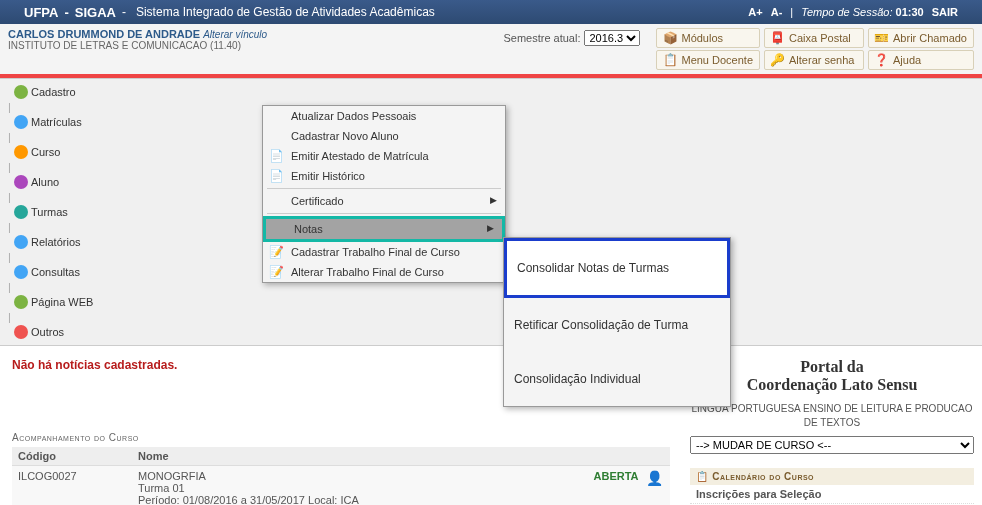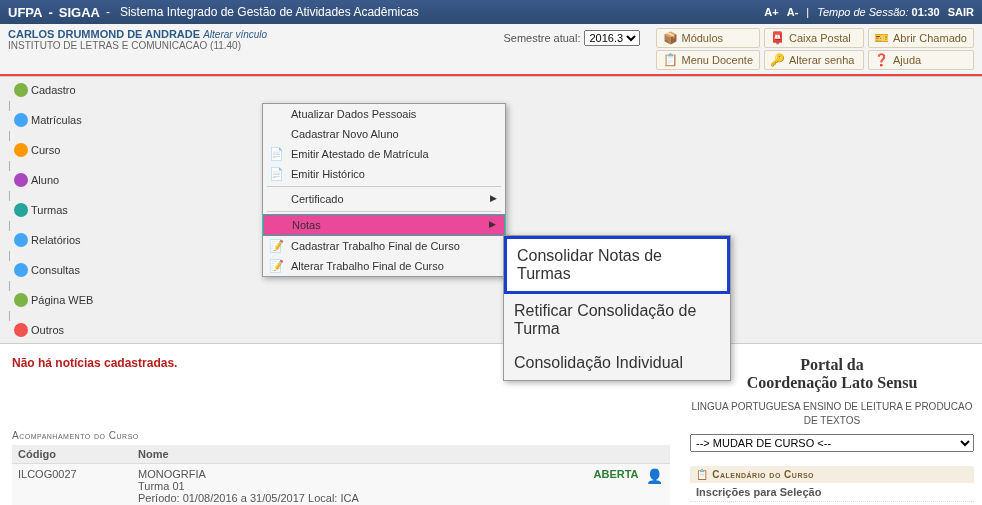--- a/index.html
+++ b/index.html
@@ -1,25 +1,25 @@
 <!DOCTYPE html>
 <html><head>
 <meta charset="utf-8">
 <style>
   * { box-sizing: border-box; margin: 0; padding: 0; }
   body { font-family: Verdana, Arial, sans-serif; font-size: 11px; background: #fff; color: #333; width: 982px; }
   
-  .topbar { background: linear-gradient(#3a5a8a, #2d4a72); color: #fff; height: 24px; display: flex; align-items: center; padding: 0 8px; font-size: 12px; }
+  .topbar { background: linear-gradient(#3a5a8a, #2d4a72); color: #fff; height: 24px; display: flex; align-items: center; padding: 0 24px; font-size: 12px; }
   .topbar .left { display: flex; align-items: center; gap: 6px; }
   .topbar .title { font-weight: bold; font-size: 13px; }
   .topbar .subtitle { font-size: 12px; margin-left: 4px; }
   .topbar .right { margin-left: auto; display: flex; align-items: center; gap: 8px; font-size: 11px; }
   .topbar .right b { font-weight: bold; }
   
-  .userbar { background: #f4f4f4; border-bottom: 2px solid #ef4444; padding: 4px 8px; display: flex; align-items: flex-start; }
+  .userbar { background: #f4f4f4; border-bottom: 4px solid #ef4444; padding: 4px 8px; display: flex; align-items: flex-start; }
   .userbar .userinfo { flex: 1; }
   .userbar .username { color: #2d5a8a; font-weight: bold; font-size: 11px; }
   .userbar .changelink { color: #2d5a8a; font-size: 10px; font-style: italic; }
   .userbar .dept { color: #666; font-size: 10px; }
   .userbar .semester { display: flex; align-items: center; gap: 4px; font-size: 11px; color: #555; margin-top: 2px; }
   .userbar .semester select { font-size: 11px; }
   .userbar .quicklinks { display: grid; grid-template-columns: repeat(3, auto); gap: 2px 4px; }
   .qlink { background: #f9f6ee; border: 1px solid #d8d0b8; padding: 2px 6px; display: flex; align-items: center; gap: 4px; font-size: 11px; color: #7a5c2e; cursor: pointer; border-radius: 2px; min-width: 100px; }
   .qlink .ic { width: 14px; height: 14px; display: inline-flex; align-items: center; justify-content: center; font-size: 12px; }
   
@@ -58,26 +58,26 @@
   
   .calbox { margin-top: 14px; }
   .calbox .hdr { background: #f3eee0; padding: 3px 6px; color: #7a5c2e; font-size: 10px; font-variant: small-caps; font-weight: bold; letter-spacing: 0.5px; }
   .calbox .row { display: flex; padding: 3px 6px; font-size: 11px; color: #555; border-bottom: 1px dotted #ddd; }
   .calbox .row .lbl { font-weight: bold; color: #555; width: 100%; }
   
   
   .dropdown { position: absolute; top: 26px; left: 262px; background: #f4f4f4; border: 1px solid #999; box-shadow: 2px 2px 6px rgba(0,0,0,0.3); width: 244px; z-index: 10; }
   .dropdown .ditem { padding: 4px 10px 4px 28px; font-size: 11px; color: #333; cursor: pointer; position: relative; }
   .dropdown .ditem.hasarrow::after { content: "▶"; position: absolute; right: 8px; font-size: 9px; color: #333; }
-  .dropdown .ditem.highlight { border: 1px solid #14b8a6; background: #ec4899; }
+  .dropdown .ditem.highlight { border: 3px solid #14b8a6; background: #a3a3a3; }
   .dropdown .ditem .dicon { position: absolute; left: 6px; top: 3px; width: 14px; height: 14px; font-size: 12px; }
   .dropdown .divider { height: 1px; background: #ccc; margin: 2px 4px; }
   
   .submenu { position: absolute; top: 158px; left: 503px; background: #f4f4f4; border: 1px solid #999; box-shadow: 2px 2px 6px rgba(0,0,0,0.3); width: 228px; z-index: 11; }
-  .submenu .sitem { padding: 8px 10px; font-size: 16px; color: #333; cursor: pointer; }
+  .submenu .sitem { padding: 20px 10px; font-size: 12px; color: #333; cursor: pointer; }
   .submenu .sitem.highlight { border: 3px solid #1a3dcc; background: #fff; }
 </style>
 </head>
 <body>
 
 <div class="topbar">
   <div class="left">
     <span class="title">UFPA</span>
     <span class="title">-</span>
     <span class="title">SIGAA</span>

